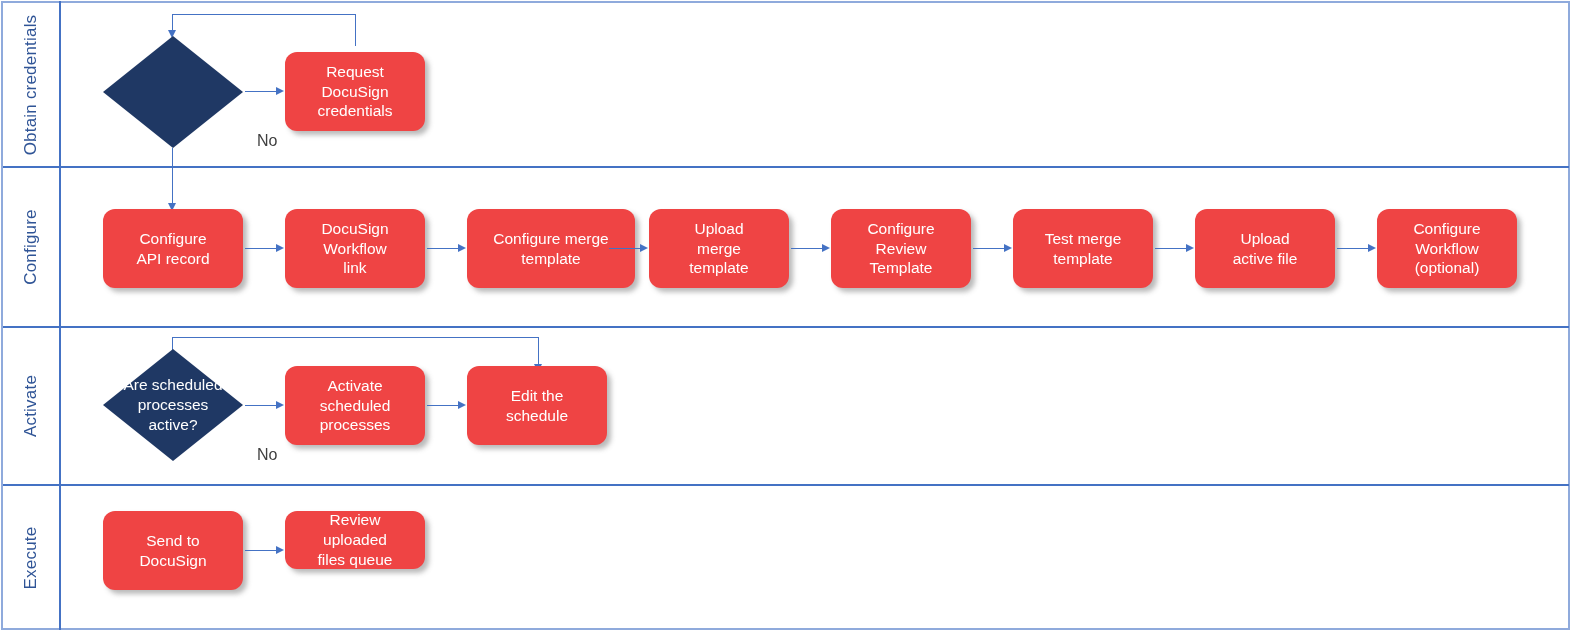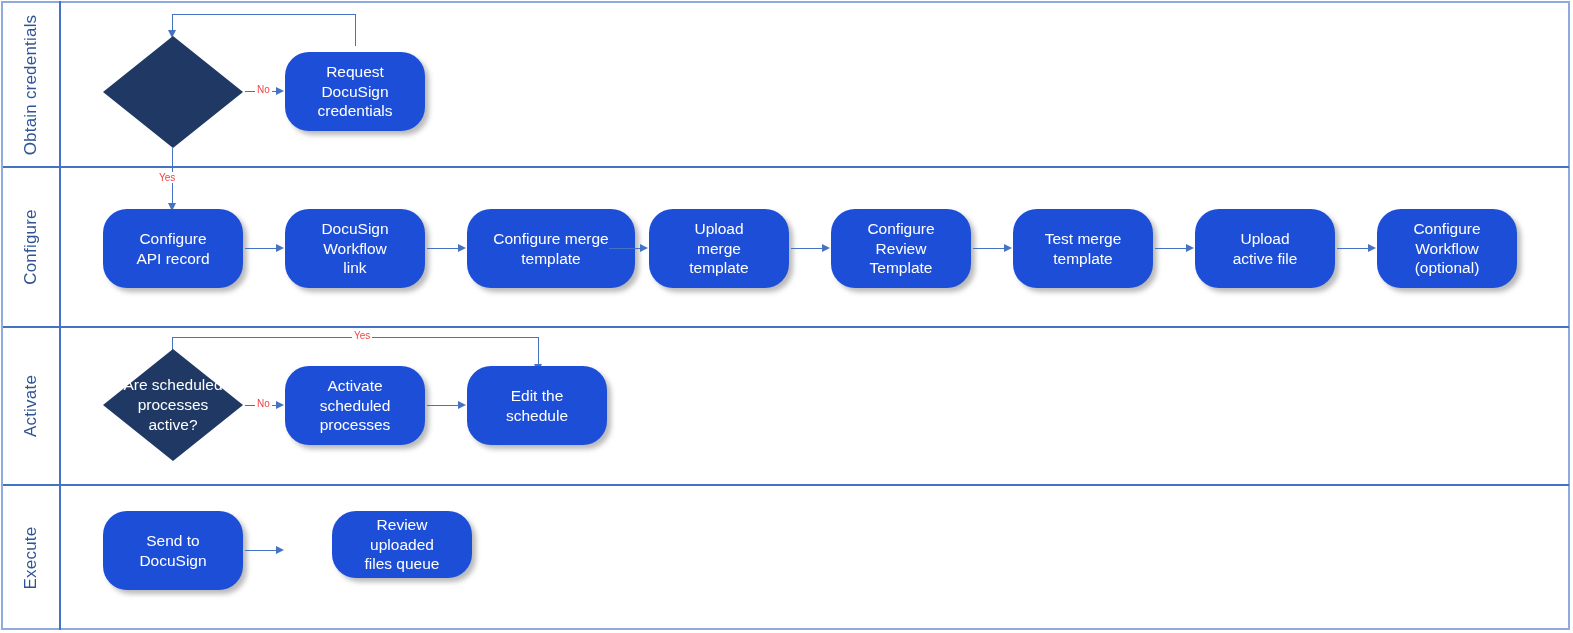--- a/index.html
+++ b/index.html
@@ -60,22 +60,22 @@
   }
   .lane-title > span {
     transform: rotate(-90deg);
     display: block;
   }
 
   
   .node {
     position: absolute;
     box-sizing: border-box;
-    background: #1d4ed8;
-    border-radius: 24px;
+    background: #ef4444;
+    border-radius: 12px;
     color: #FFFFFF;
     display: flex;
     align-items: center;
     justify-content: center;
     text-align: center;
     font-size: 15.5px;
     line-height: 1.28;
     padding: 4px 25px;
     box-shadow: 4px 4px 5px rgba(90,90,90,0.42);
   }
@@ -124,25 +124,26 @@
   }
   .arrow-d {
     border-left: 4.5px solid transparent;
     border-right: 4.5px solid transparent;
     border-top: 8px solid #4472C4;
   }
 
   
   .edge-label {
     position: absolute;
-    color: #ef4444;
-    font-size: 10px;
+    color: #404040;
+    font-size: 16px;
     background: #ffffff;
     padding: 0 2px;
     white-space: nowrap;
+    margin-top: 48px;
   }
 </style>
 </head>
 <body>
 
 <div id="canvas">
 
   <div class="frame"></div>
   <div class="lane-col-divider"></div>
 
@@ -230,15 +231,15 @@
   <div class="node" style="left:285px; top:366px; width:140px; height:79px;">Activate scheduled processes</div>
   <div class="hline" style="left:427px; top:405px; width:32px;"></div>
   <div class="arrow-r" style="left:458px; top:401px;"></div>
 
   <div class="node" style="left:467px; top:366px; width:140px; height:79px;">Edit the schedule</div>
 
   <div class="node" style="left:103px; top:511px; width:140px; height:79px;">Send to DocuSign</div>
   <div class="hline" style="left:245px; top:550px; width:32px;"></div>
   <div class="arrow-r" style="left:276px; top:546px;"></div>
 
-  <div class="node" style="left:285px; top:511px; width:140px; height:67px;margin-left:47px;">Review uploaded files queue</div>
+  <div class="node" style="left:285px; top:511px; width:140px; height:58px;">Review uploaded files queue</div>
 
 </div>
 
 </body></html>

